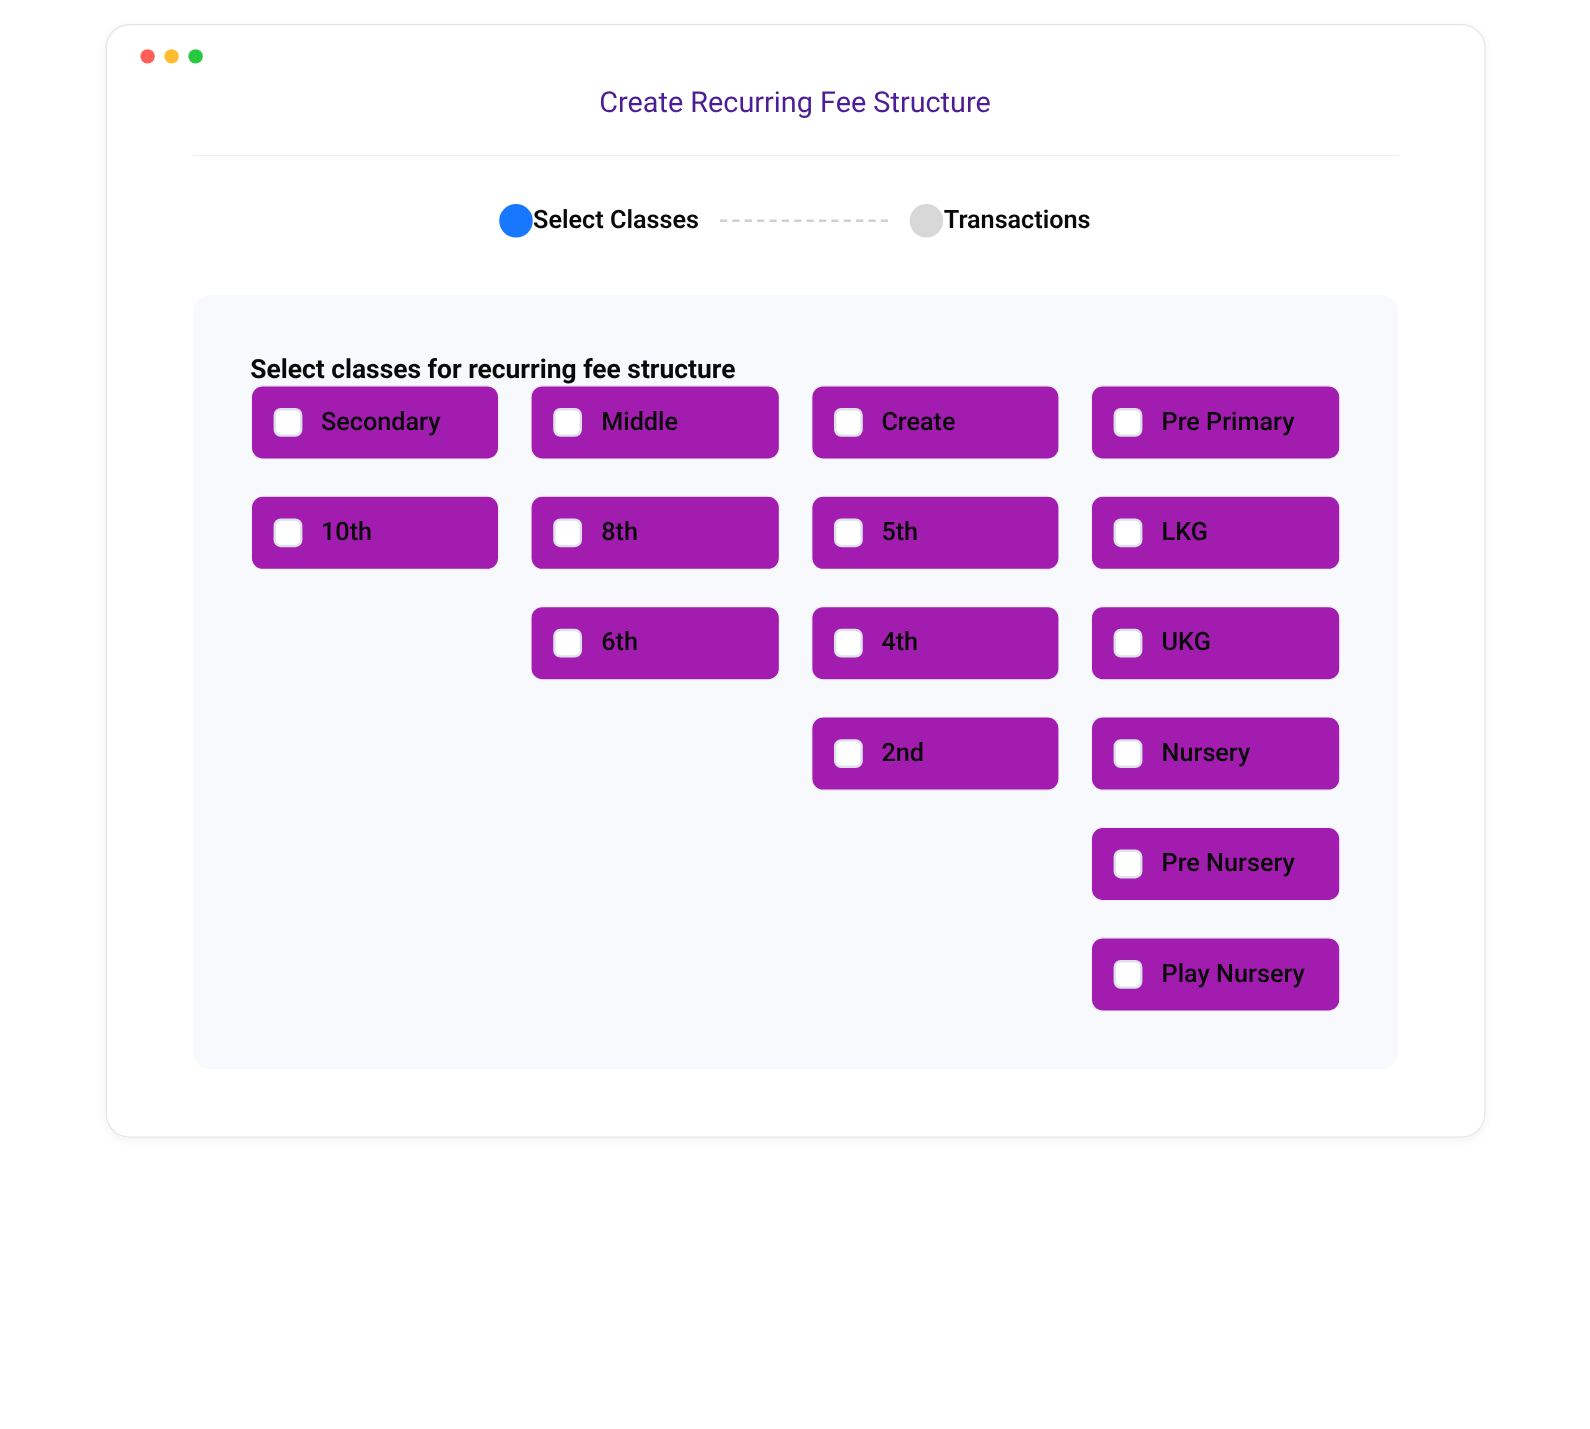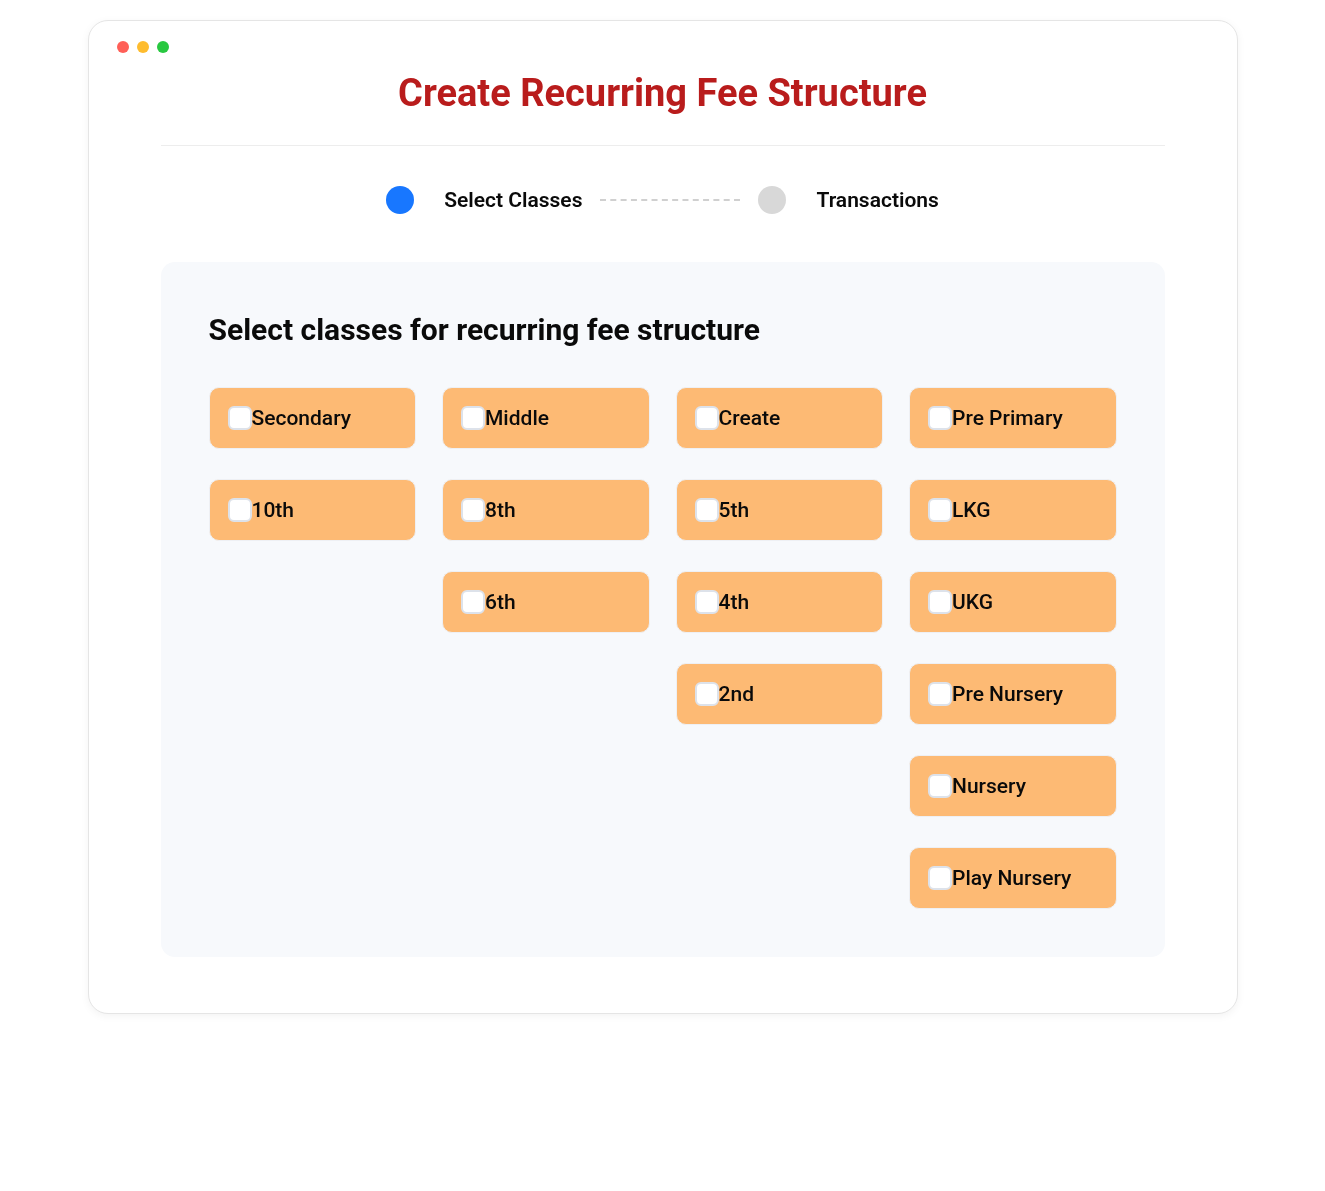--- a/index.html
+++ b/index.html
@@ -33,40 +33,40 @@
       border-radius: 50%;
     }
     .red { background: #ff5f57; }
     .yellow { background: #febc2e; }
     .green { background: #28c840; }
     .header {
       text-align: center;
       padding: 18px 0 30px 0;
     }
     .page-title {
-      font-size: 38px;
-      font-weight: 700;
-      color: #b91c1c;
+      font-size: 24px;
+      font-weight: 400;
+      color: #4c1d95;
     }
     .divider {
       height: 1px;
       background: #ededed;
       margin: 0 72px;
     }
     .stepper {
       display: flex;
       align-items: center;
       justify-content: center;
       gap: 18px;
       padding: 40px 0 48px 0;
     }
     .step {
       display: flex;
       align-items: center;
-      gap: 30px;
+      gap: 0;
     }
     .step-circle {
       width: 28px;
       height: 28px;
       border-radius: 50%;
     }
     .step-active .step-circle { background: #1877ff; }
     .step-inactive .step-circle { background: #d8d8d8; }
     .step-label {
       font-size: 21px;
@@ -77,42 +77,42 @@
       width: 140px;
       border-top: 2px dashed #d0d0d0;
     }
     .content-panel {
       margin: 0 72px 56px 72px;
       background: #f7f9fc;
       border-radius: 14px;
       padding: 50px 48px 48px 48px;
     }
     .panel-heading {
-      font-size: 30px;
+      font-size: 22px;
       font-weight: 700;
       color: #0a0a0a;
-      margin-bottom: 40px;
     }
     .columns {
       display: flex;
       gap: 26px;
     }
     .column {
       flex: 1;
       display: flex;
       flex-direction: column;
       gap: 30px;
     }
     .option-card {
-      background: #fdba74;
+      background: #a21caf;
       border: 1px solid #eef0f4;
       border-radius: 10px;
       padding: 18px 18px;
       display: flex;
       align-items: center;
+      gap: 16px;
       cursor: pointer;
     }
     .checkbox {
       width: 24px;
       height: 24px;
       border: 2px solid #dde2ea;
       border-radius: 6px;
       background: #ffffff;
       flex-shrink: 0;
     }
@@ -207,27 +207,27 @@
         <div class="option-card">
           <div class="checkbox"></div>
           <span class="option-label">LKG</span>
         </div>
         <div class="option-card">
           <div class="checkbox"></div>
           <span class="option-label">UKG</span>
         </div>
         <div class="option-card">
           <div class="checkbox"></div>
+          <span class="option-label">Nursery</span>
+        </div>
+        <div class="option-card">
+          <div class="checkbox"></div>
           <span class="option-label">Pre Nursery</span>
         </div>
         <div class="option-card">
           <div class="checkbox"></div>
-          <span class="option-label">Nursery</span>
-        </div>
-        <div class="option-card">
-          <div class="checkbox"></div>
           <span class="option-label">Play Nursery</span>
         </div>
       </div>
 
     </div>
   </div>
 </div>
 
 </body></html>

